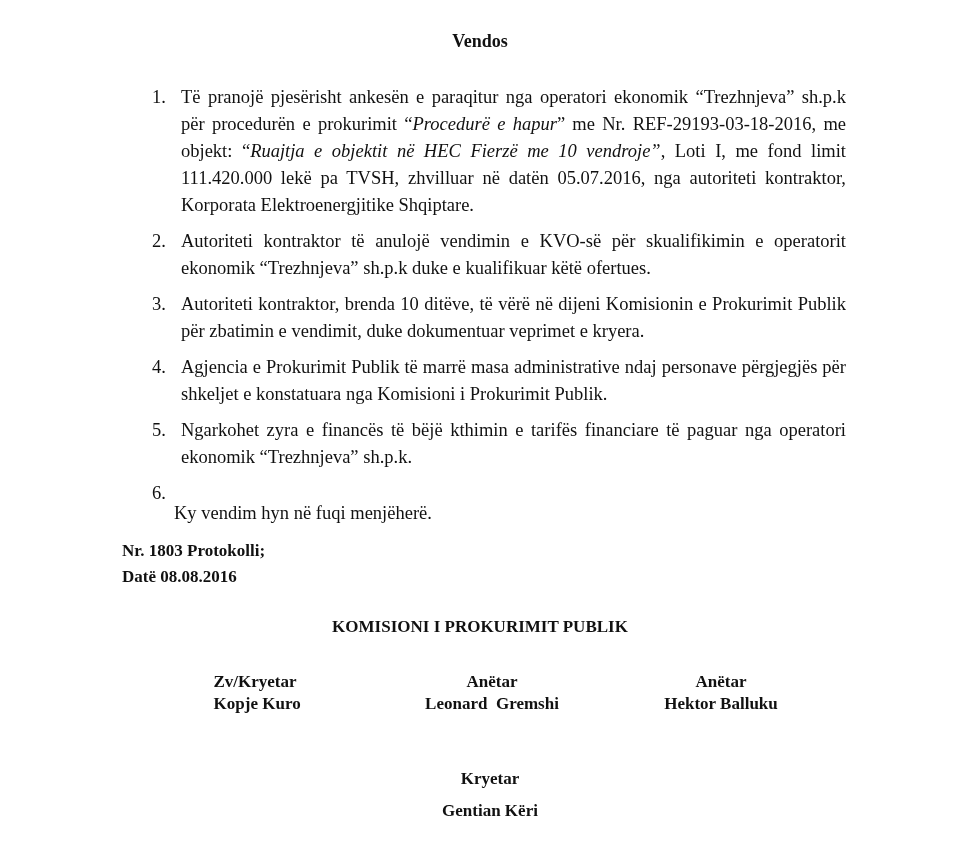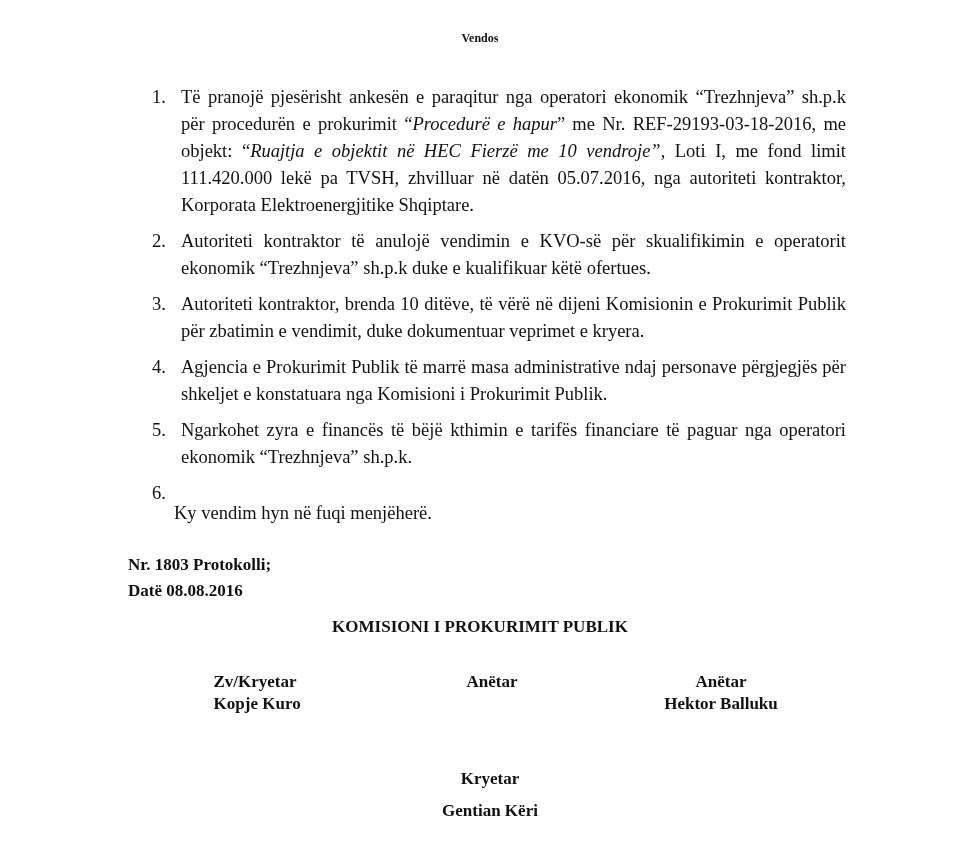--- a/index.html
+++ b/index.html
@@ -2,37 +2,37 @@
 <html><head>
   <meta charset="utf-8">
   <style>
     html, body { margin: 0; padding: 0; background: #ffffff; }
     body {
       width: 960px; height: 845px; position: relative; overflow: hidden;
       font-family: "Liberation Serif", serif; color: #111111;
     }
     .title {
       position: absolute; top: 31px; left: 0; width: 960px; text-align: center;
-      font-weight: bold; font-size: 12px;
+      font-weight: bold; font-size: 18px;
     }
     .list {
       position: absolute; top: 84px; left: 152px; width: 694px;
       margin: 0; padding: 0; list-style: none;
     }
     .item {
       position: relative; padding-left: 29px; margin-bottom: 9px;
       font-size: 18.5px; line-height: 27px; text-align: justify;
     }
     .num { position: absolute; left: 0; top: 0; }
     .closing {
       position: absolute; top: 500px; left: 156px; font-size: 18.5px; line-height: 27px; margin-left: 18px;
     }
     .proto {
-      position: absolute; top: 538px; left: 128px; font-weight: bold;
-      font-size: 17px; line-height: 26px; margin-top: 14px;
+      position: absolute; top: 538px; left: 122px; font-weight: bold;
+      font-size: 17px; line-height: 26px;
     }
     .commission {
       position: absolute; top: 617px; left: 0; width: 960px; text-align: center;
       font-weight: bold; font-size: 17px;
     }
     .sig {
       position: absolute; text-align: center; font-weight: bold; font-size: 17px; line-height: 22px;
     }
     .sig div { white-space: pre; }
   </style>
@@ -58,20 +58,21 @@
 </div>
 
 <div class="commission">KOMISIONI I PROKURIMIT PUBLIK</div>
 
 <div class="sig" style="top:671px; left:190px; width:130px;">
   <div>Zv/Kryetar</div>
   <div> Kopje Kuro</div>
 </div>
 <div class="sig" style="top:671px; left:402px; width:180px;">
   <div>Anëtar</div>
+  <div>Leonard  Gremshi</div>
 </div>
 <div class="sig" style="top:671px; left:646px; width:150px;">
   <div>Anëtar</div>
   <div>Hektor Balluku</div>
 </div>
 <div class="sig" style="top:763px; left:410px; width:160px; line-height:32px;">
   <div>Kryetar</div>
   <div>Gentian Këri</div>
 </div>
 

